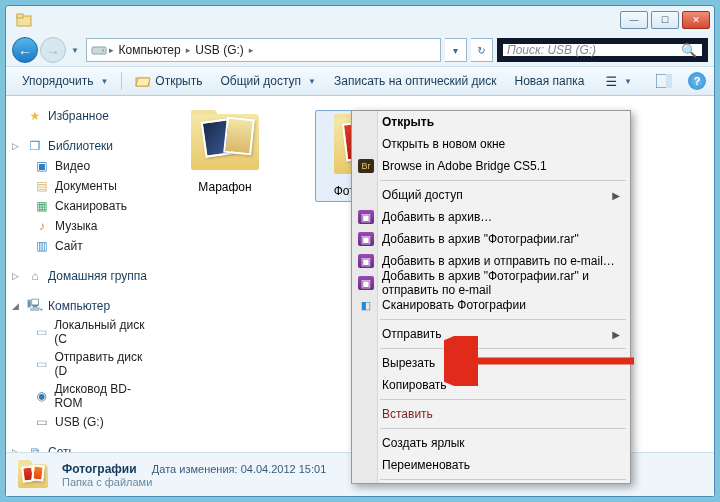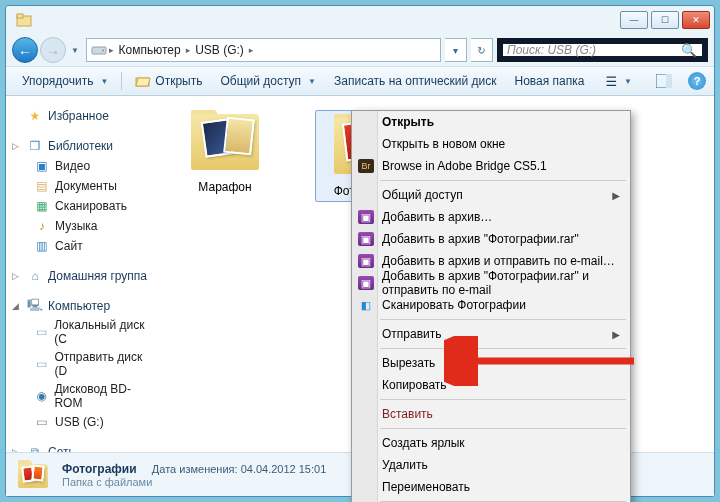--- a/index.html
+++ b/index.html
@@ -305,23 +305,20 @@
       </div>
     <div class="ctx-sep"></div>
     <div class="ctx-item dis">
         <span>Вставить</span>
       </div>
     <div class="ctx-sep"></div>
     <div class="ctx-item">
         <span>Создать ярлык</span>
       </div>
     <div class="ctx-item">
-        <span>Удалить</span>
-      </div>
-    <div class="ctx-item">
         <span>Переименовать</span>
       </div>
     <div class="ctx-sep"></div>
 
   </div>
 
   <svg class="arrow" style="left:438px; top:330px;" width="200" height="50">
     <defs>
         <marker id="ah" markerWidth="12" markerHeight="12" refX="2" refY="5" orient="auto">
       <path d="M0,0 L12,5 L0,10 Z" fill="#e02a1a"></path>

